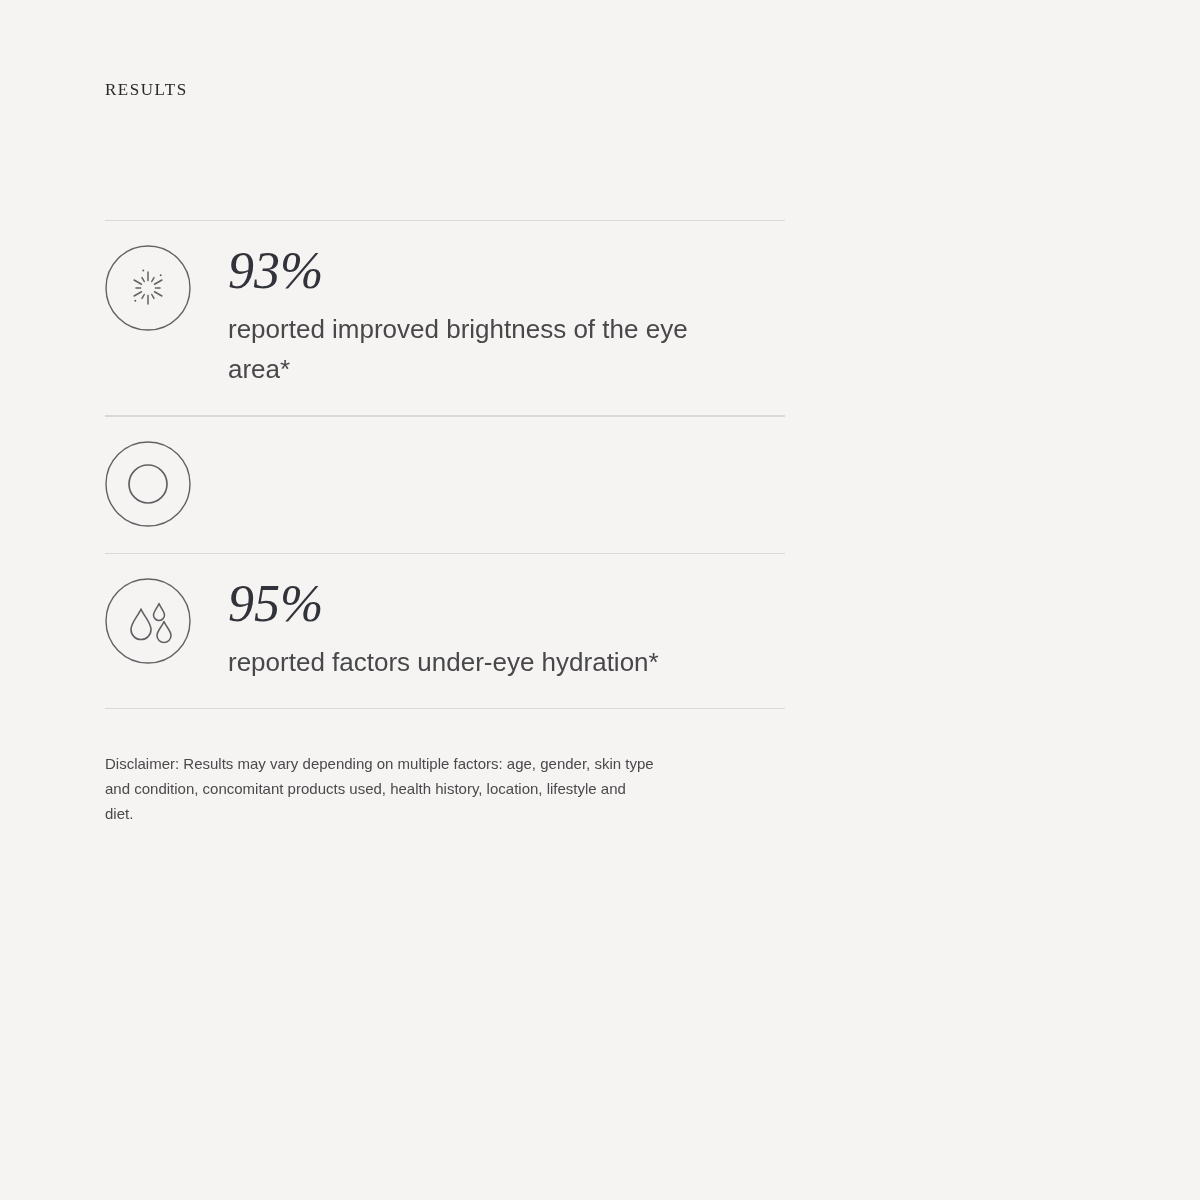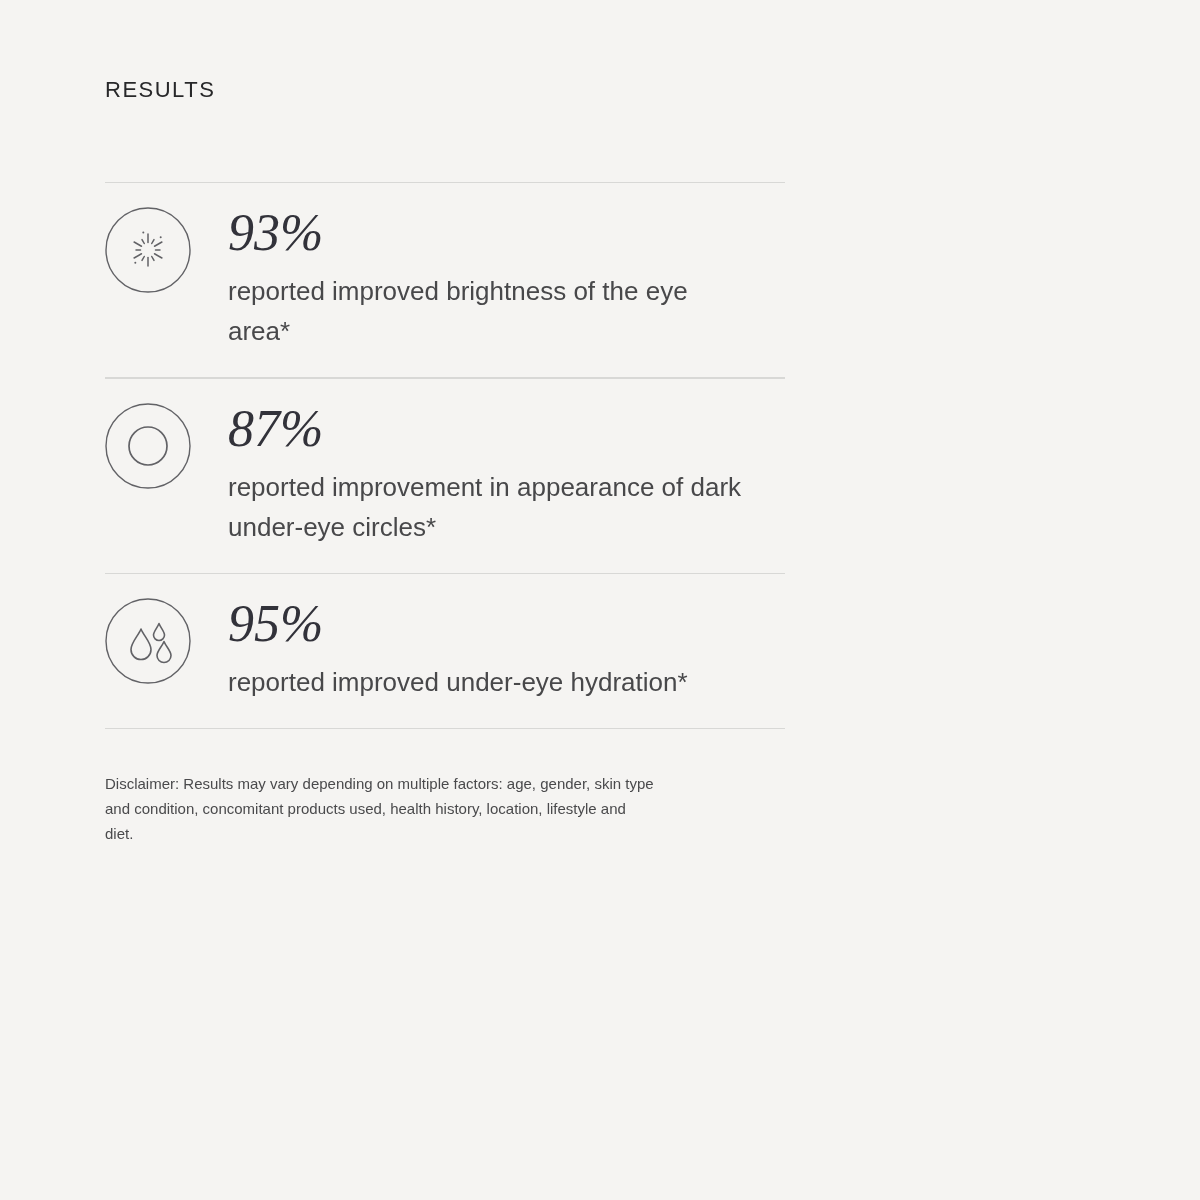--- a/index.html
+++ b/index.html
@@ -8,26 +8,27 @@
     background: #f5f4f2;
     font-family: "Liberation Sans", sans-serif;
     overflow: hidden;
   }
   .content {
     position: absolute;
     left: 105px; top: 75px;
     width: 680px;
   }
   .section-title {
-    font-size: 22px;
+    font-size: 17px;
     font-weight: 500;
     letter-spacing: 1.5px;
     color: #28282a;
     line-height: 30px;
-    margin-bottom: 77px;
+    margin-bottom: 115px;
+    font-family: Liberation Serif, serif;
   }
   .divider {
     width: 680px; height: 1px;
     background: #d8d8d6;
   }
   .result-row {
     display: flex;
     align-items: flex-start;
     padding: 24px 0 26px 0;
   }
@@ -109,43 +110,38 @@
 
   <div class="divider"></div>
 
   <div class="result-row">
     <div class="result-icon">
       <svg width="86" height="86" viewBox="0 0 86 86">
         <circle class="icon-stroke" cx="43" cy="43" r="42" stroke-width="1.4"></circle>
         <circle class="icon-stroke" cx="43" cy="43" r="19" stroke-width="1.7"></circle>
       </svg>
     </div>
-    <div class="result-body">
-      <div class="result-percent">87%</div>
-      <div class="result-desc">reported improvement in appearance of dark
-under-eye circles*</div>
-    </div>
   </div>
 
   <div class="divider"></div>
 
   <div class="result-row">
     <div class="result-icon">
       <svg width="86" height="86" viewBox="0 0 86 86">
         <circle class="icon-stroke" cx="43" cy="43" r="42" stroke-width="1.4"></circle>
         <g class="icon-stroke" stroke-width="1.6" stroke-linejoin="round">
           <path d="M 36 31 C 38.5 37.5, 46 44.5, 46 51.5 A 10 10 0 1 1 26 51.5 C 26 44.5, 33.5 37.5, 36 31 Z"></path>
           <path d="M 54 25.5 C 55.5 29.5, 59.5 33.5, 59.5 37 A 5.5 5.5 0 1 1 48.5 37 C 48.5 33.5, 52.5 29.5, 54 25.5 Z"></path>
           <path d="M 59 43.5 C 60.8 48.3, 66 53, 66 57.5 A 7 7 0 1 1 52 57.5 C 52 53, 57.2 48.3, 59 43.5 Z"></path>
         </g>
       </svg>
     </div>
     <div class="result-body">
       <div class="result-percent">95%</div>
-      <div class="result-desc">reported improved under-eye hydration*</div>
+      <div class="result-desc">reported factors under-eye hydration*</div>
     </div>
   </div>
 
   <div class="divider"></div>
 
   <div class="disclaimer">Disclaimer: Results may vary depending on multiple factors: age, gender, skin type
 and condition, concomitant products used, health history, location, lifestyle and
 diet.</div>
 
 </div>

